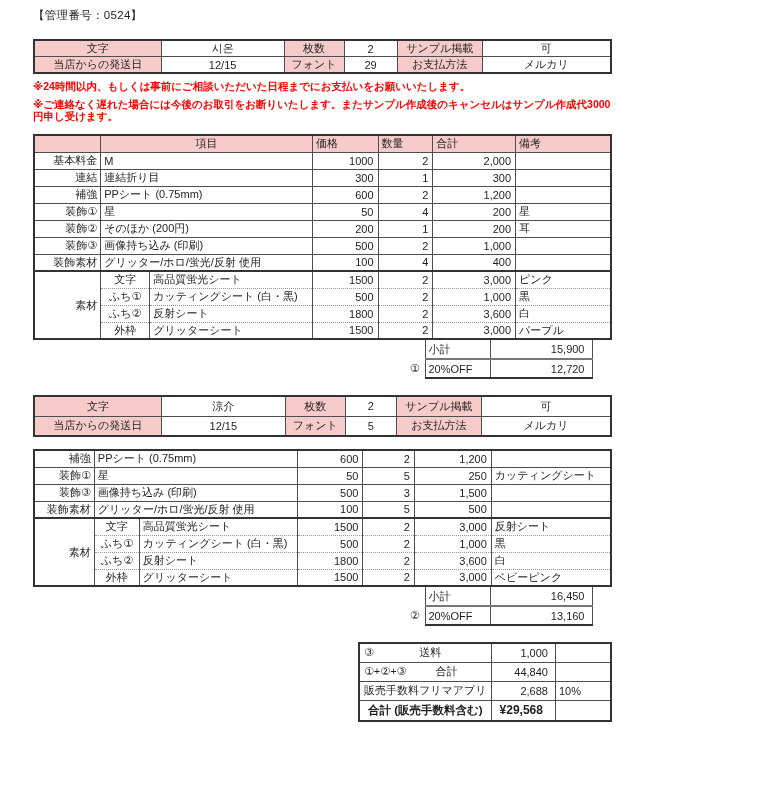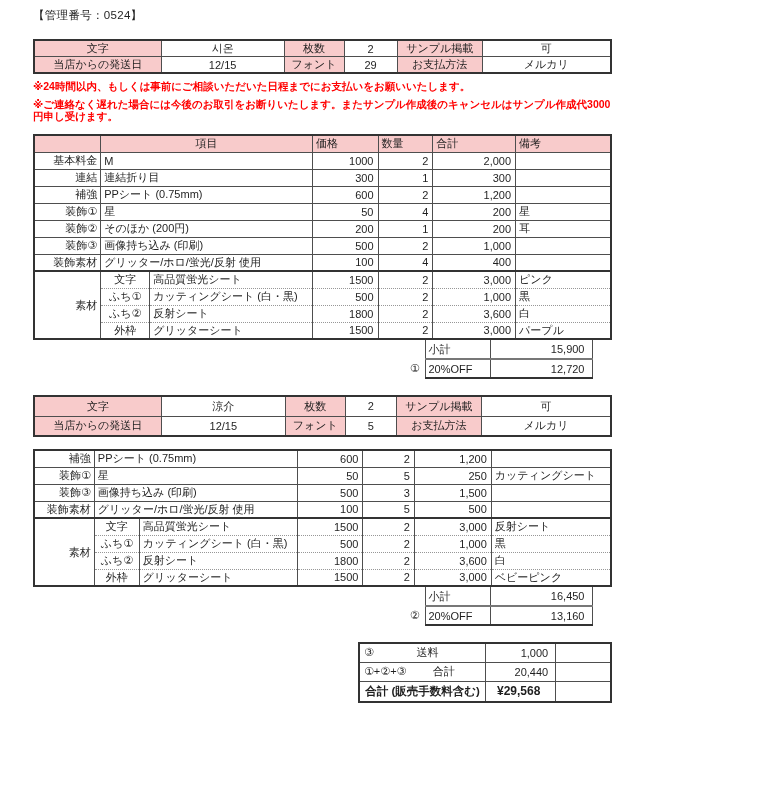--- a/index.html
+++ b/index.html
@@ -388,22 +388,32 @@
       <td class="val">1,000</td>
       <td></td>
     </tr>
     <tr>
       <td class="lblcell">
         <div class="lflex">
               <span>①+②+③</span>
               <span class="lb">合計</span>
             </div>
       </td>
-      <td class="val">20,440</td>
-      <td></td>
+      <td class="val">44,840</td>
+      <td></td>
+    </tr>
+    <tr>
+      <td class="lblcell">
+        <div class="lflex">
+              <span>販売手数料</span>
+              <span class="lb">フリマアプリ</span>
+            </div>
+      </td>
+      <td class="val">2,688</td>
+      <td>10%</td>
     </tr>
     <tr class="bold">
       <td class="lblcell">
         <div class="lflex">
               <span></span>
               <span class="lb">合計 (販売手数料含む)</span>
             </div>
       </td>
       <td class="val">¥29,568</td>
       <td></td>

